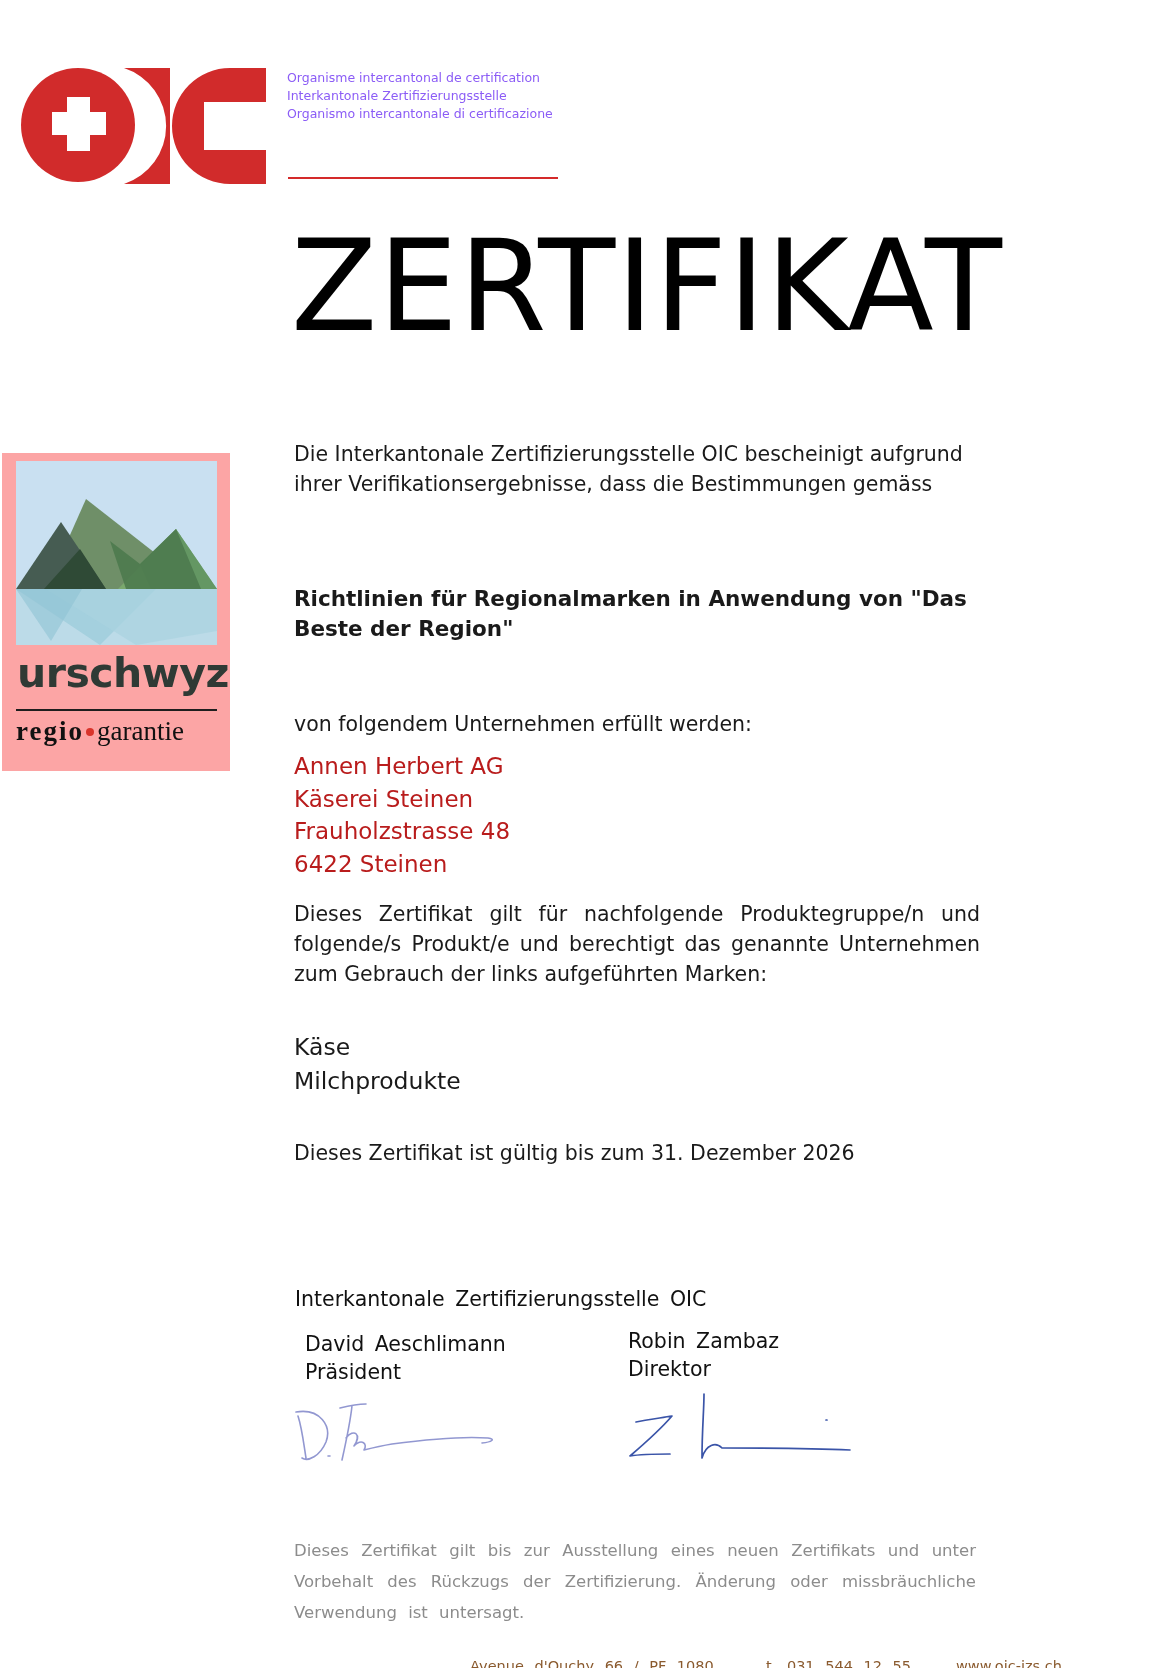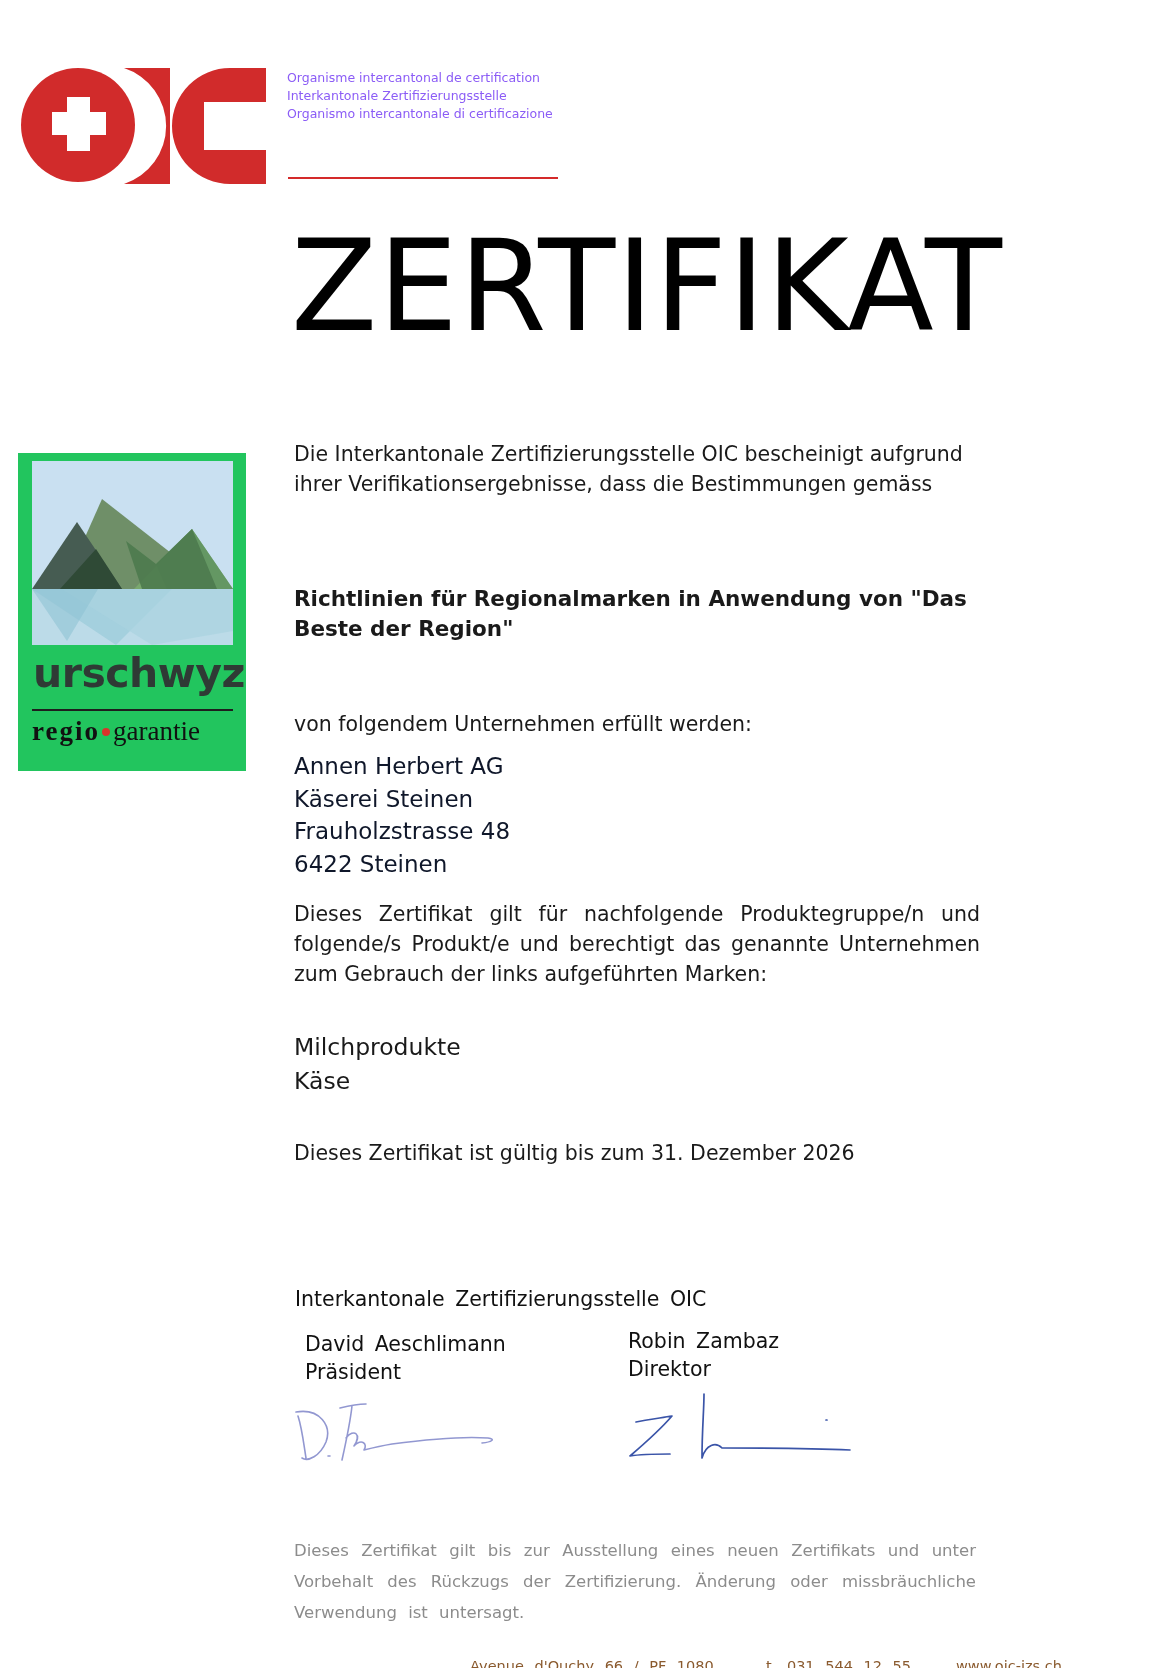--- a/index.html
+++ b/index.html
@@ -11,36 +11,36 @@
   #oic-logo { left:20px; top:68px; width:246px; height:116px; }
   .org-lines { left:287px; top:69px; font-family:"DejaVu Sans", sans-serif;
                font-size:12.5px; line-height:18px; color:#8b5cf6; }
   .org-rule { left:288px; top:177px; width:270px; height:2px; background:#d42a2a; }
 
   
   .title { left:283px; top:222px; font-size:126px; line-height:130px; font-weight:normal;
            letter-spacing:1px; color:#000; font-family:"DejaVu Sans", sans-serif;margin-left:8px; }
 
   
-  .regio-logo { left:18px; top:453px; width:228px; height:318px; background:#22c55e; }
+  .regio-logo { left:2px; top:453px; width:228px; height:318px; background:#fca5a5; }
   .regio-sky { position:absolute; left:14px; top:8px; width:201px; height:184px; background:#c9e0f1; overflow:hidden; }
   .regio-word { position:absolute; left:15px; top:196px; font-family:"DejaVu Sans", sans-serif;
                 font-size:41px; font-weight:bold; color:#2f3a35; letter-spacing:-0.5px; line-height:48px; }
   .regio-rule { position:absolute; left:14px; top:256px; width:201px; height:2px; background:#1e1e1e; }
   .regio-sub { position:absolute; left:14px; top:262px; font-family:Liberation Serif, serif;
                font-size:27px; line-height:32px; color:#111; white-space:nowrap;text-align:center; }
   .regio-sub b { font-weight:bold; letter-spacing:2px; }
   .regio-dot { display:inline-block; width:8px; height:8px; border-radius:50%; background:#d9342b;
                vertical-align:middle; margin:0 3px 0 2px; position:relative; top:-2px; }
 
   
   .para { left:294px; width:686px; font-size:20.5px; line-height:30px; color:#1a1a1a; }
   .justify { text-align:justify; text-align-last:left; }
   .bold-title { left:294px; width:700px; top:584px; font-size:21.5px; line-height:30px; font-weight:bold; color:#1a1a1a; }
-  .red { color:#0f172a; font-size:23px; line-height:32.5px; }
+  .red { color:#b91c1c; font-size:23px; line-height:32.5px; }
   .products { font-size:23.5px; line-height:34px; }
   .meta { font-size:20.5px; line-height:34px; }
 
   .sig-block { font-size:20.5px; line-height:28px; color:#111; word-spacing:4px; }
 
   .disclaimer { left:294px; width:682px; top:1535px; font-size:16.5px; line-height:31px; color:#8c8c8c;
                 text-align:justify; text-align-last:left; word-spacing:6px; }
 
   .footer-col { top:1624px; font-size:14.5px; line-height:17px; color:#8a5a2e; white-space:pre; word-spacing:6px; }
 </style>
@@ -100,22 +100,22 @@
 <div class="abs para red" style="top:750px;">
   <div>Annen Herbert AG</div>
   <div>Käserei Steinen</div>
   <div>Frauholzstrasse 48</div>
   <div>6422 Steinen</div>
 </div>
 
 <div class="abs para justify" style="top:899px; width:686px;">Dieses Zertifikat gilt für nachfolgende Produktegruppe/n und folgende/s Produkt/e und berechtigt das genannte Unternehmen zum Gebrauch der links aufgeführten Marken:</div>
 
 <div class="abs para products" style="top:1030px;">
+  <div>Käse</div>
   <div>Milchprodukte</div>
-  <div>Käse</div>
 </div>
 
 <div class="abs para meta" style="top:1136px;">
   <div>Dieses Zertifikat ist gültig bis zum 31. Dezember 2026</div>
 </div>
 
 <div class="abs sig-block" style="left:295px; top:1285px;">Interkantonale Zertifizierungsstelle OIC</div>
 
 <div class="abs sig-block" style="left:305px; top:1330px;">
   <div>David Aeschlimann</div>

